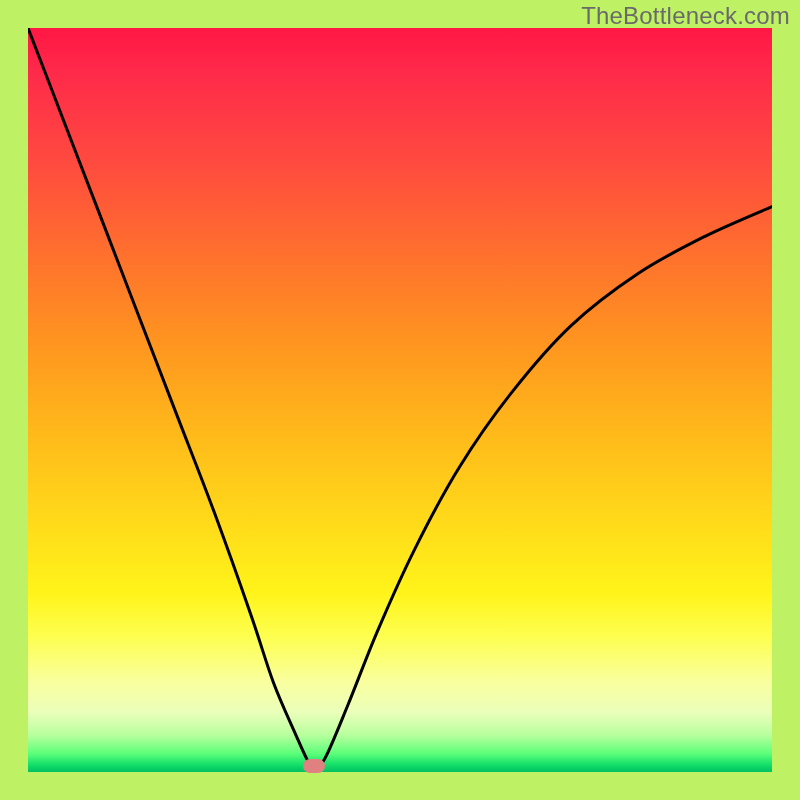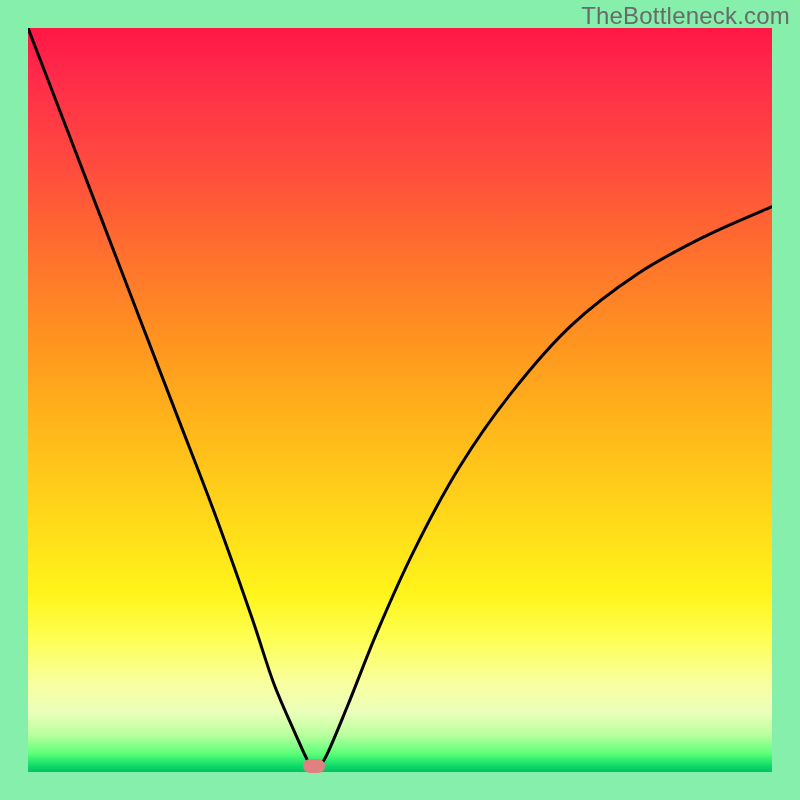--- a/index.html
+++ b/index.html
@@ -8,21 +8,21 @@
     width: 800px;
     height: 800px;
     background: #000;
     overflow: hidden;
     font-family: Arial, Helvetica, sans-serif;
   }
   .frame {
     position: relative;
     width: 800px;
     height: 800px;
-    background: #86efac;
+    background: #bef264;
   }
   .plot-area {
     position: absolute;
     left: 28px;
     top: 28px;
     width: 744px;
     height: 744px;
     
     background: linear-gradient(
       to bottom,

